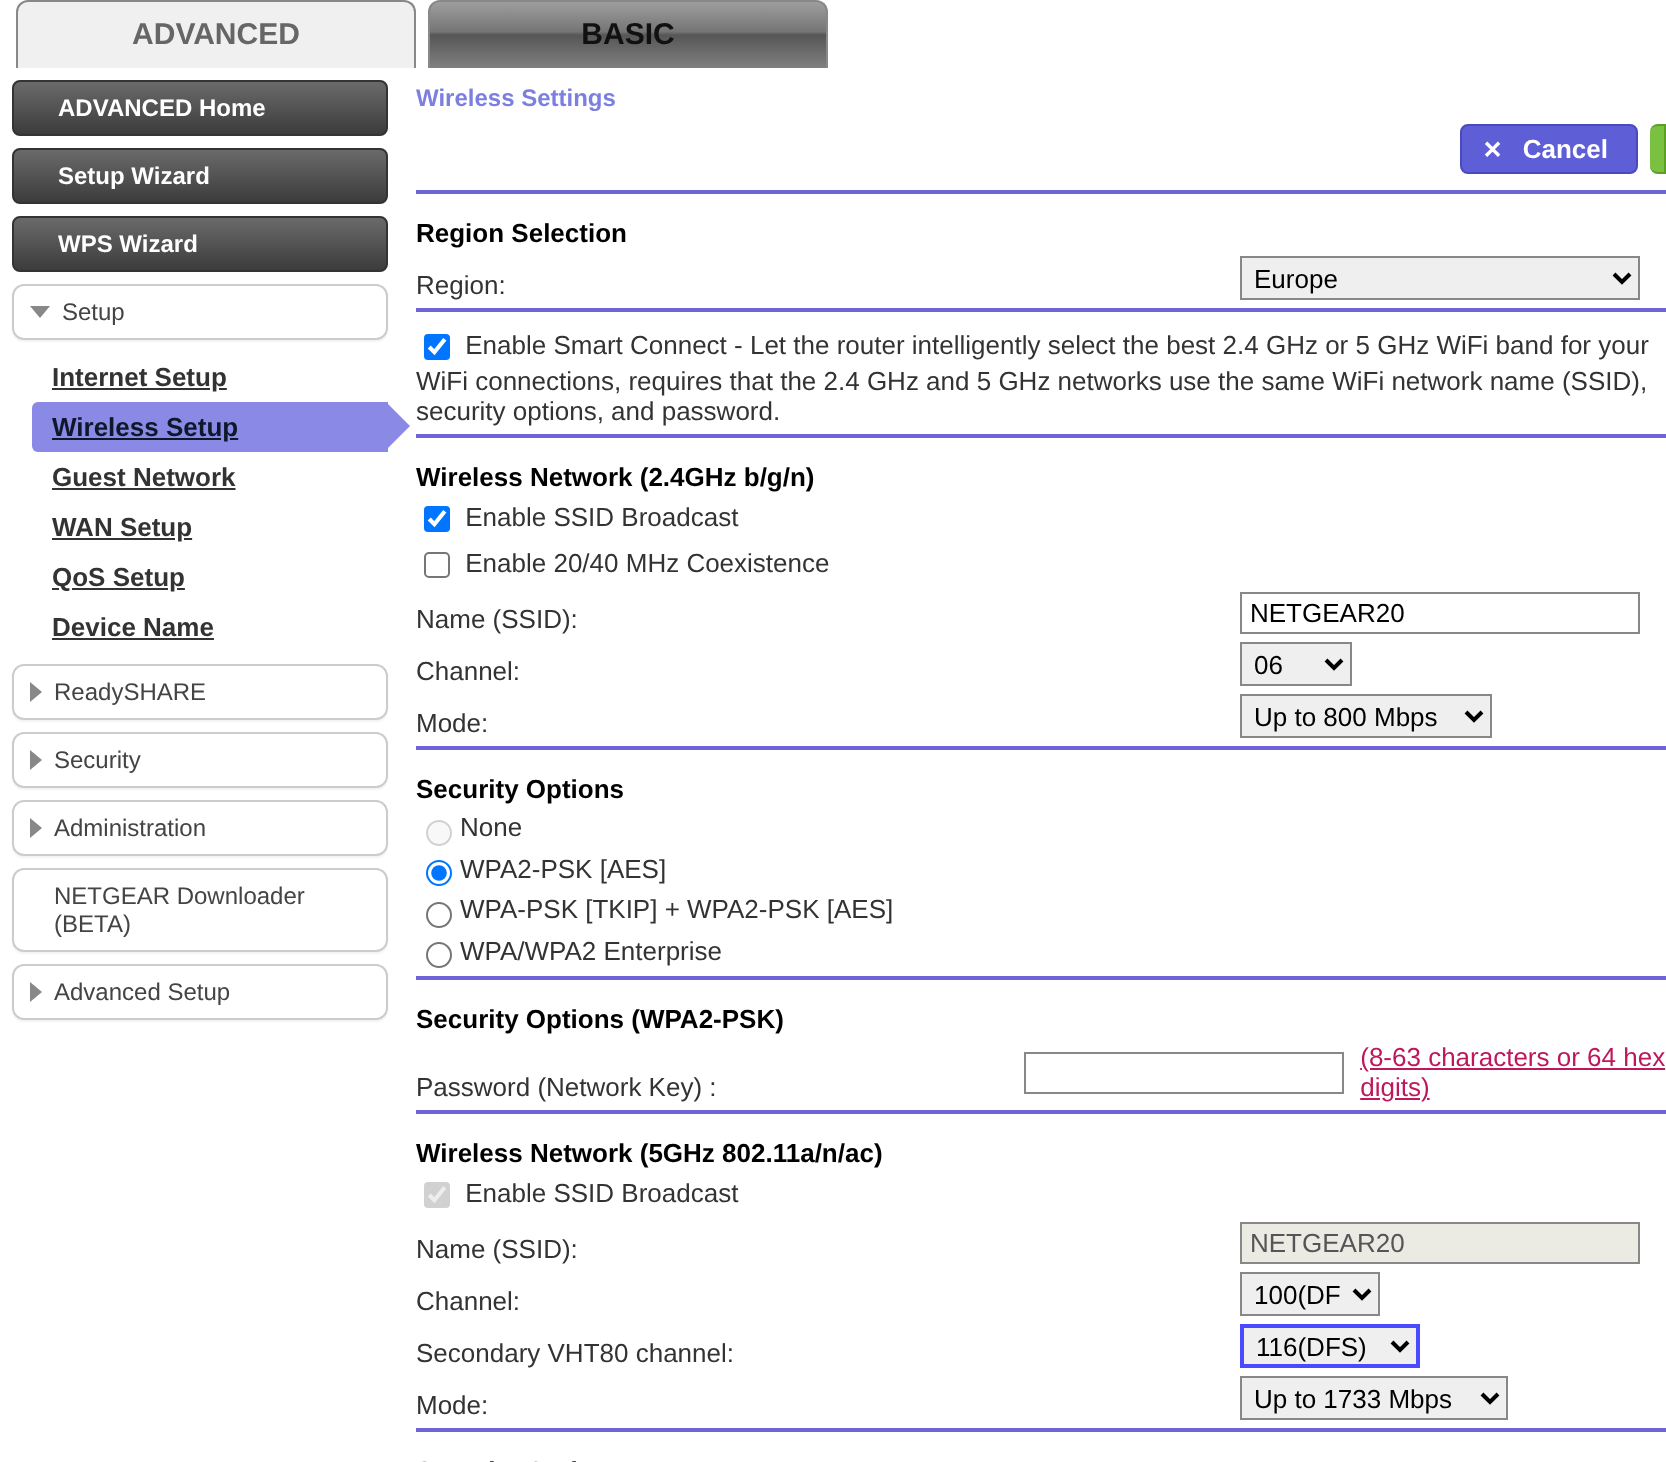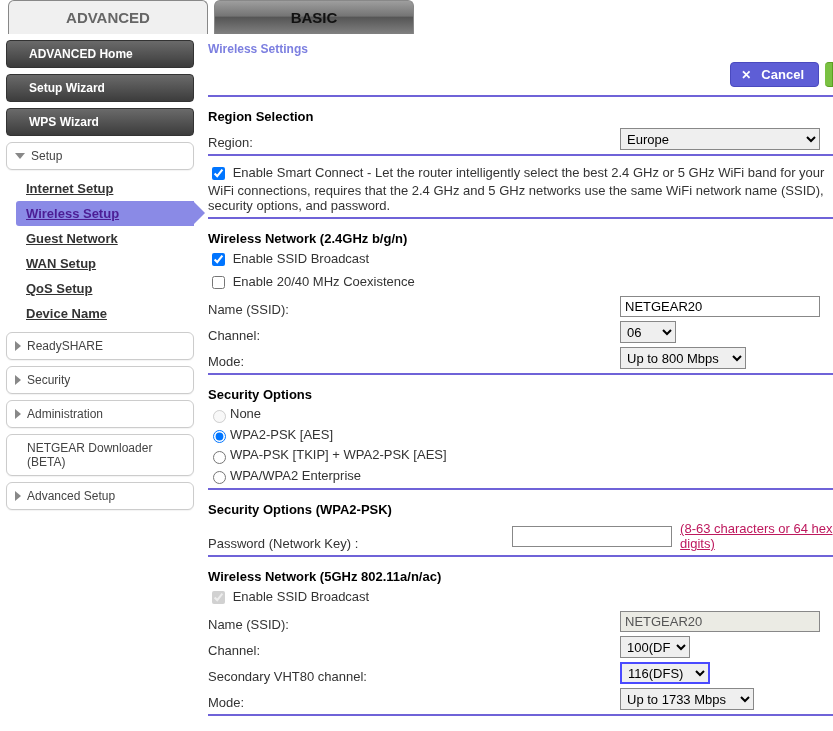--- a/index.html
+++ b/index.html
@@ -111,21 +111,21 @@
     display:block;
     color:#333;
     text-decoration: underline;
     font-weight: bold;
     font-size: 13px;
     padding: 5px 2px;
     cursor: pointer;
   }
   .sb-sub a.active {
     background: #8a8ae6;
-    color: #4c1d95;
+    color: #0f172a;
     border-radius: 3px 0 0 3px;
     position: relative;
     margin-left: -8px;
     padding-left: 10px;
     padding-right: 0;
   }
   .sb-sub a.active::after {
     content:'';
     position:absolute;
     right:-11px; top:0;

